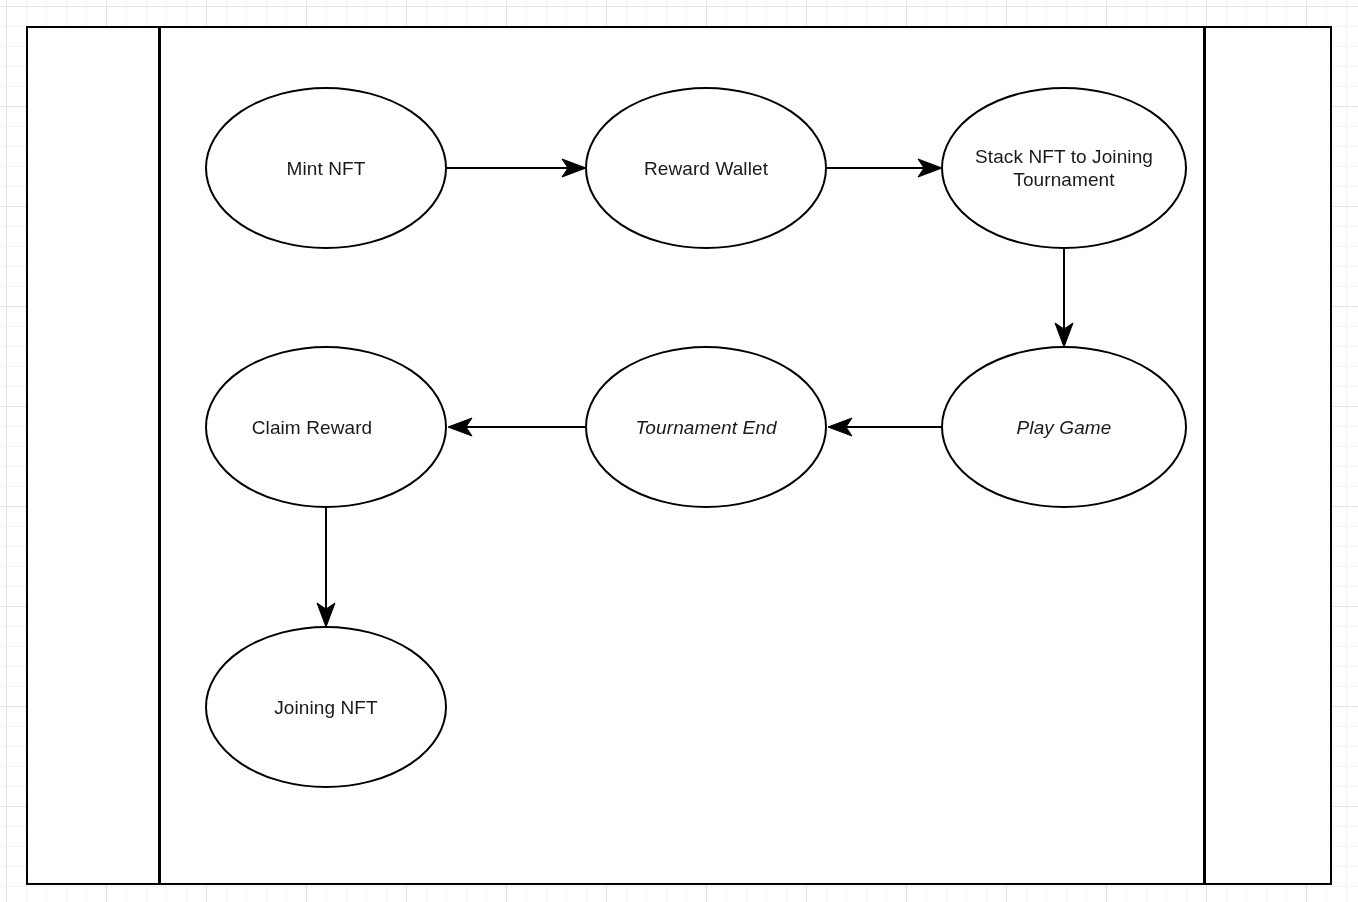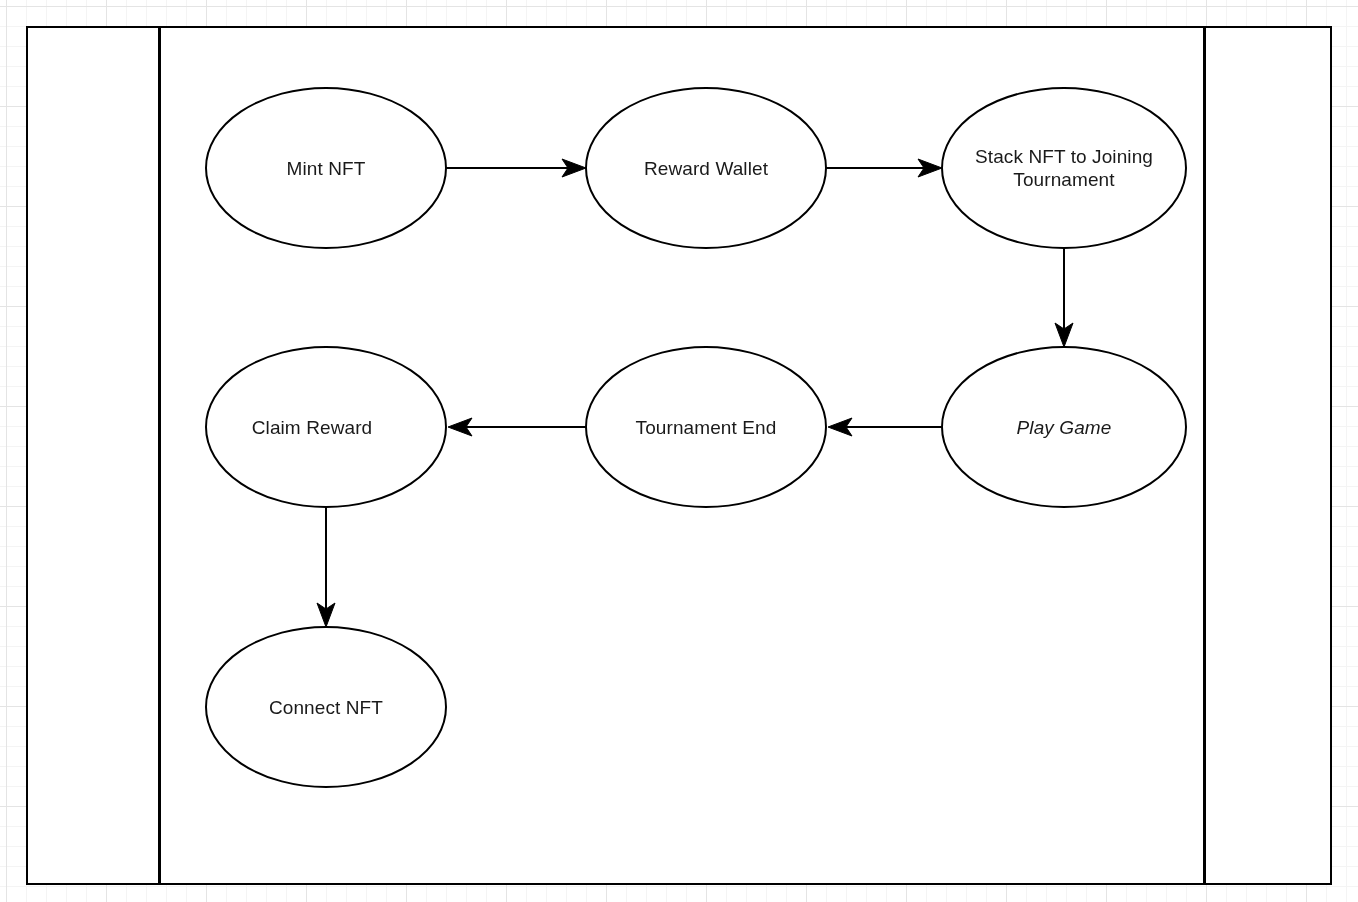--- a/index.html
+++ b/index.html
@@ -156,19 +156,19 @@
 
   <div class="node-label" style="left:706px;  top:168px;">Reward Wallet</div>
 
   <div class="node-label" style="left:1064px; top:168px; white-space:normal; width:250px;">
     <span>Stack NFT to Joining</span><br>
     <span>Tournament</span>
   </div>
 
   <div class="node-label" style="left:1064px; top:427px;font-style:italic;">Play Game</div>
 
-  <div class="node-label" style="left:706px;  top:427px;">Tournament End</div>
+  <div class="node-label" style="left:706px;  top:427px;font-style:italic;">Tournament End</div>
 
   <div class="node-label" style="left:312px;  top:427px;">Claim Reward</div>
 
-  <div class="node-label" style="left:326px;  top:707px;">Connect NFT</div>
+  <div class="node-label" style="left:326px;  top:707px;">Joining NFT</div>
 
 </div>
 
 </body></html>

